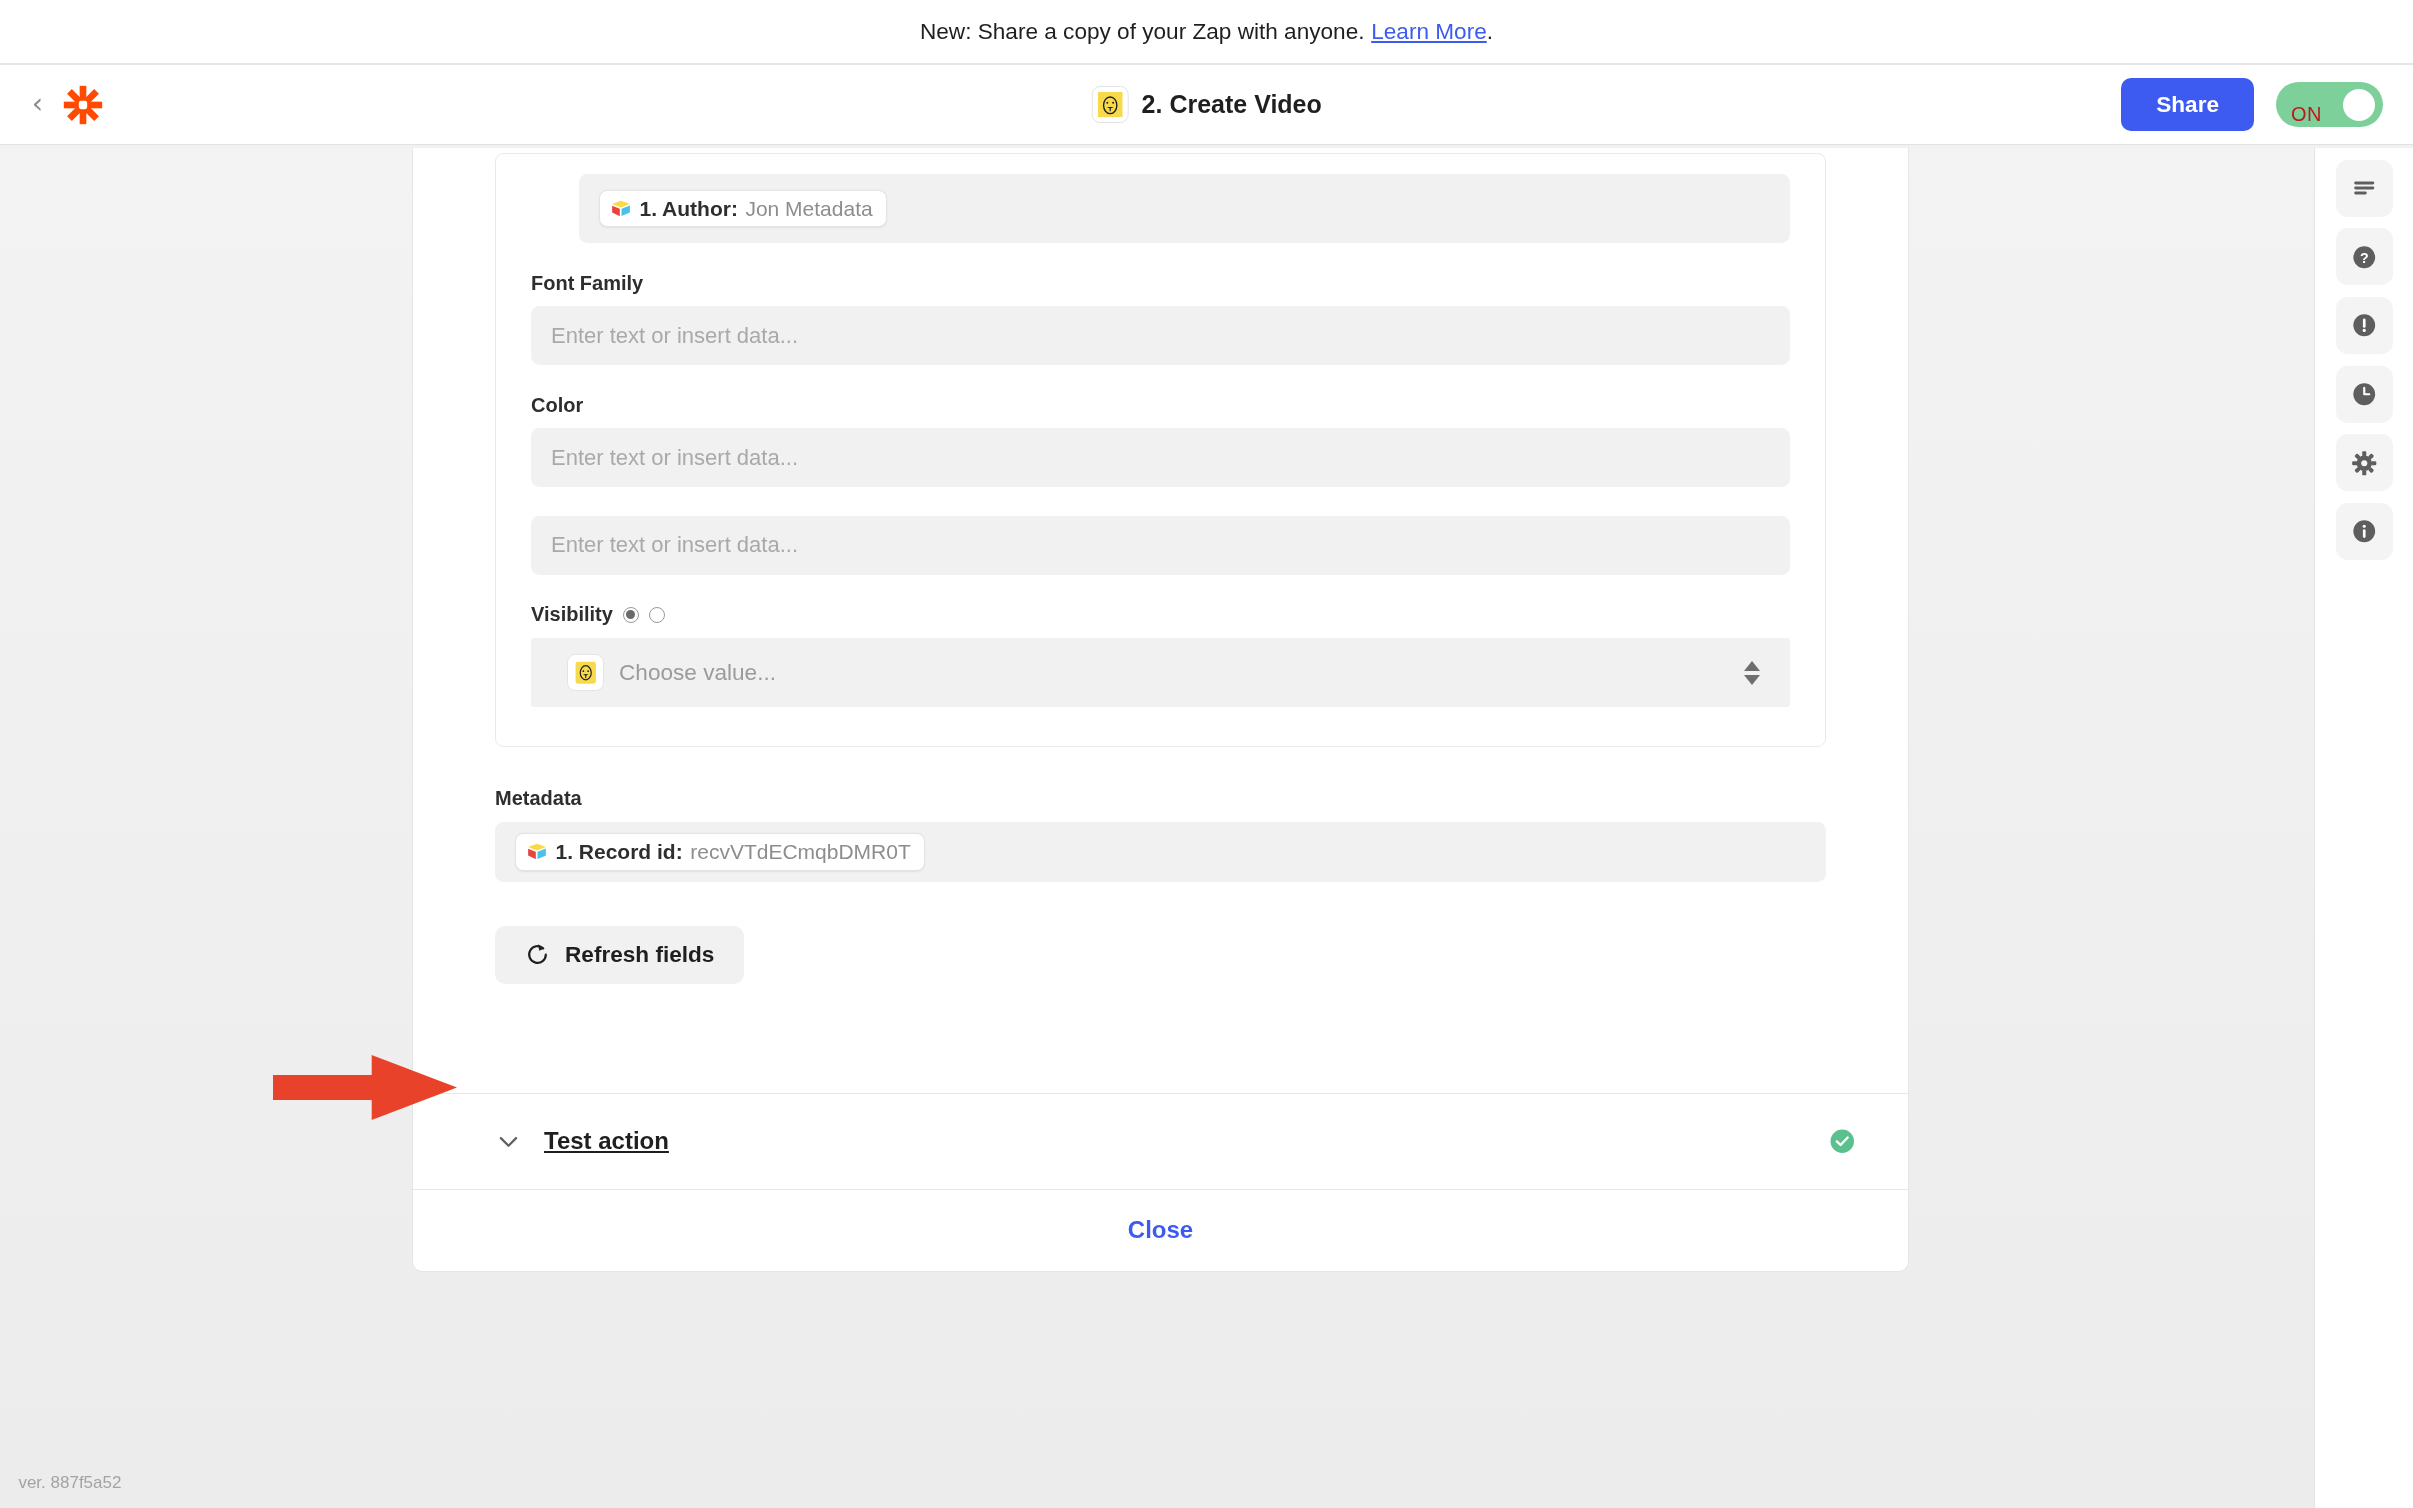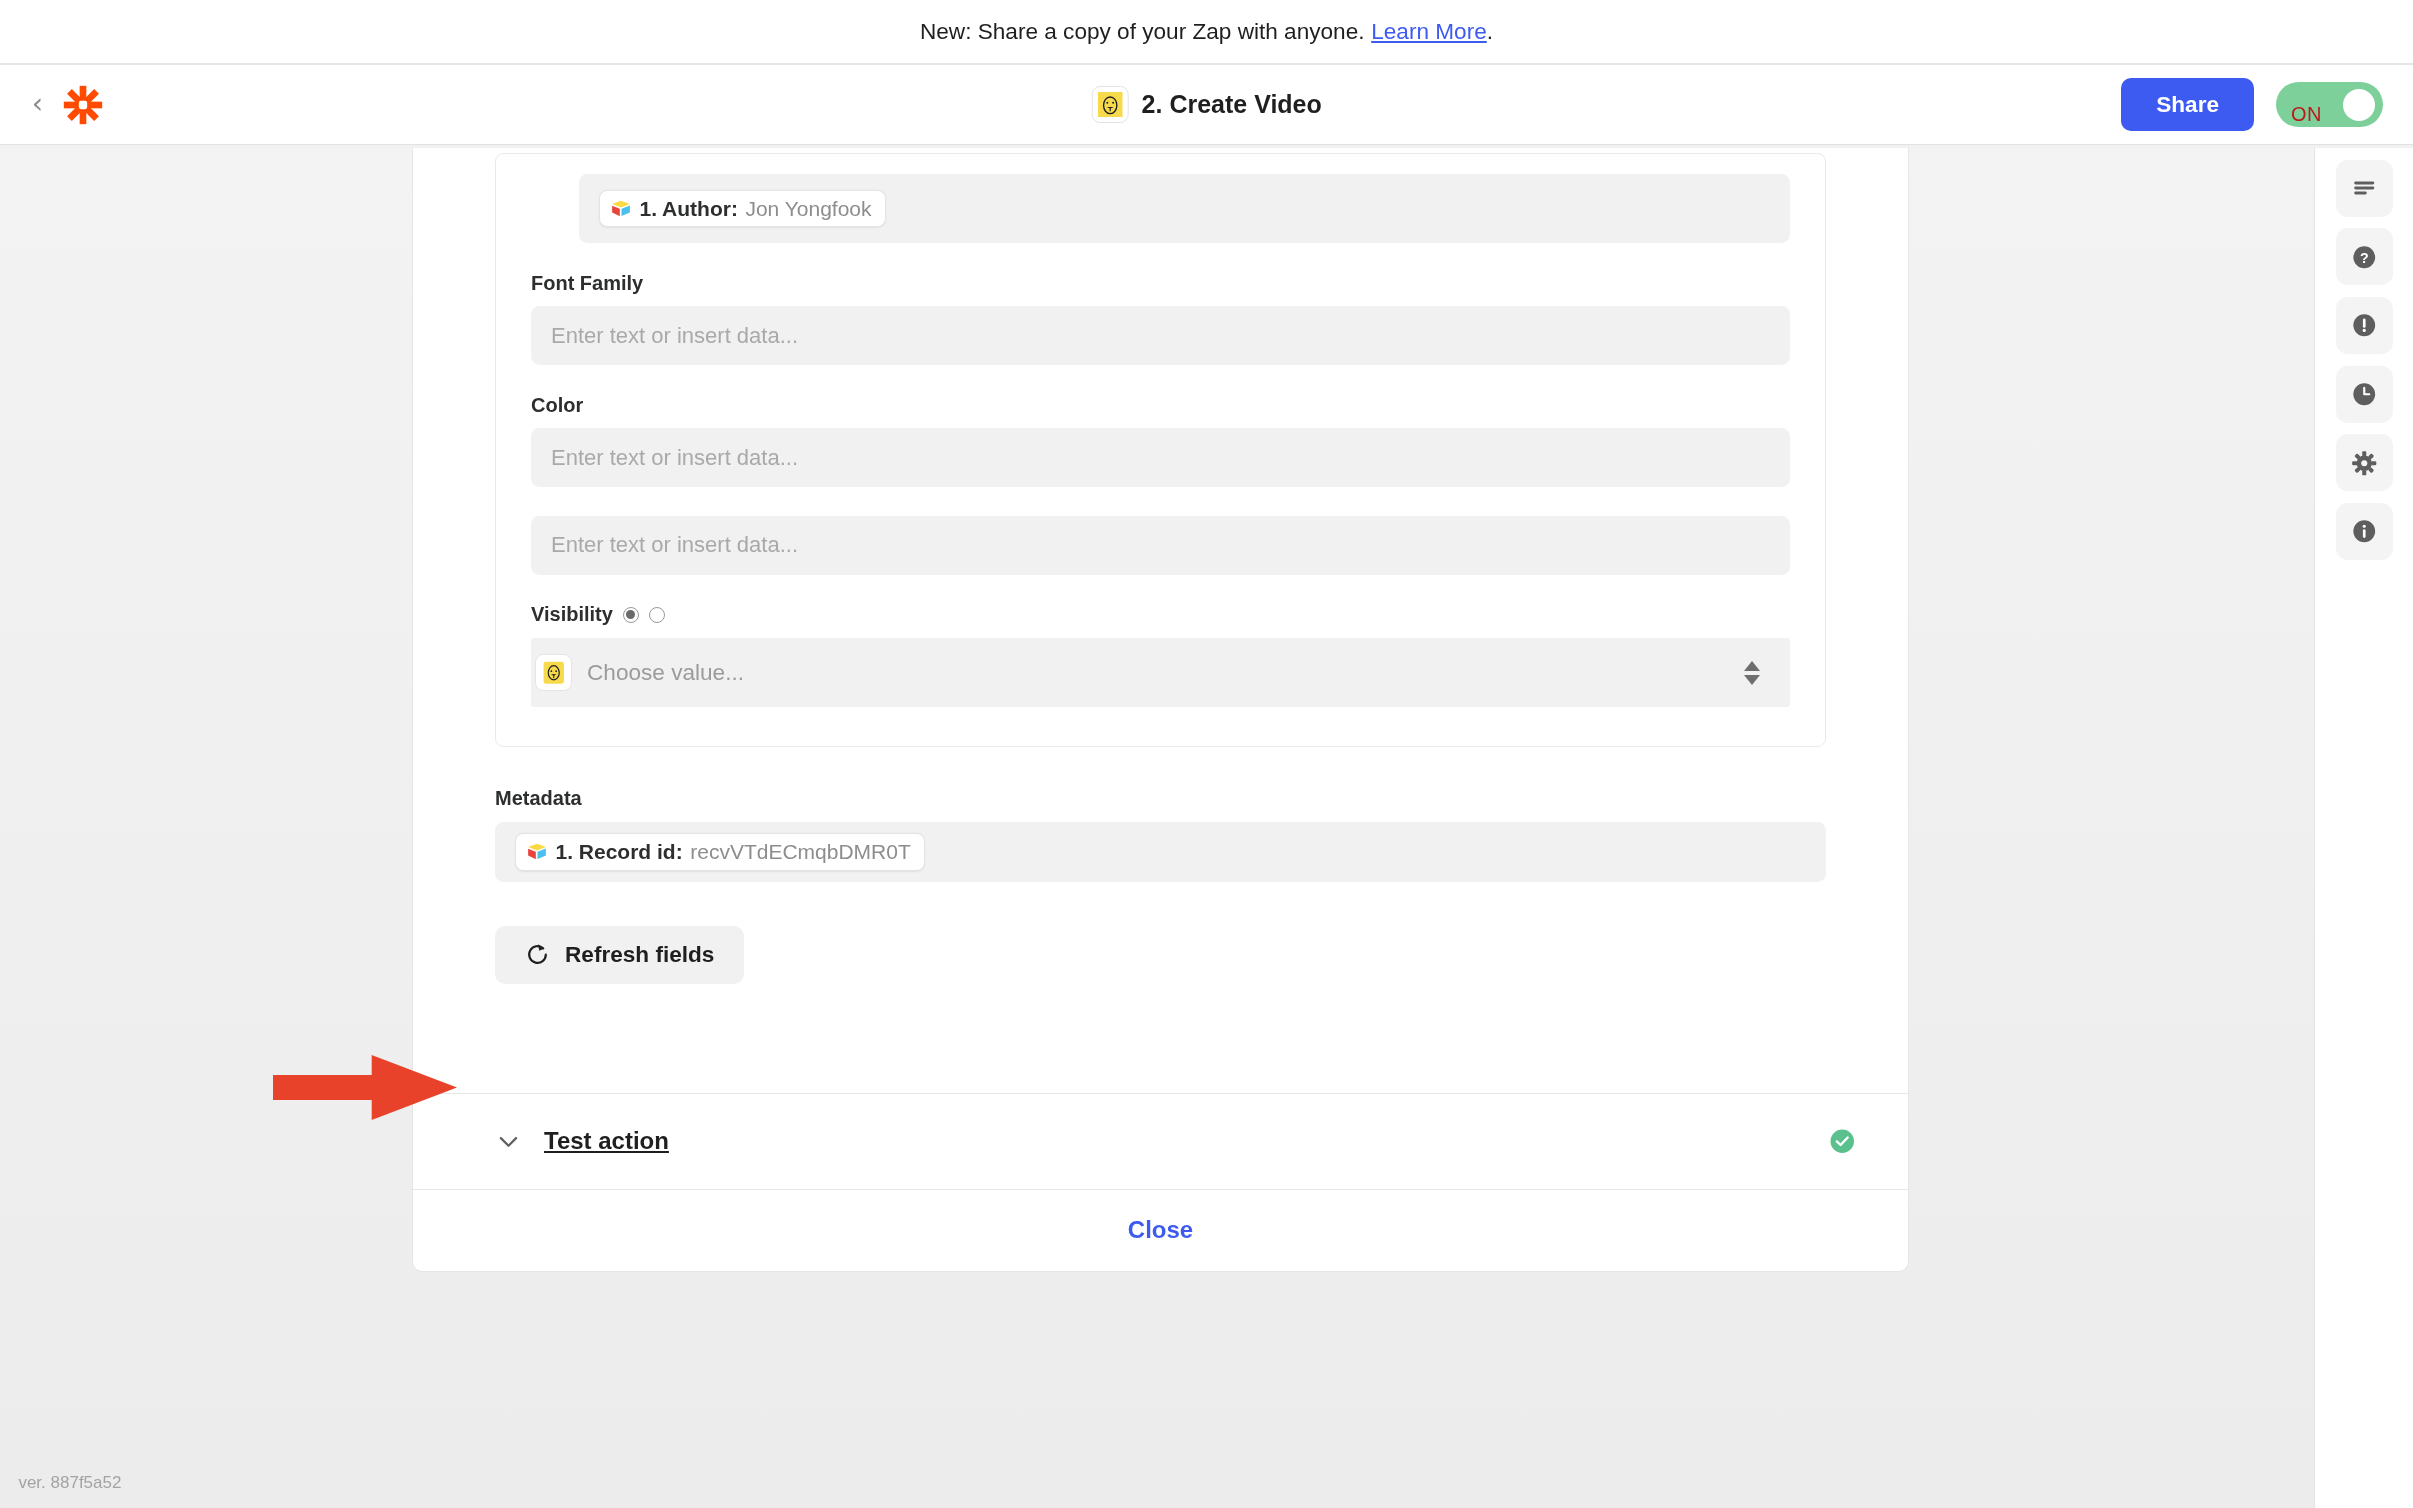--- a/index.html
+++ b/index.html
@@ -265,21 +265,21 @@
     border-radius: 50%;
     background: #6b6b6b;
   }
 
   .select-input {
     background: #f1f1f1;
     border-radius: 3px;
     height: 69px;
     display: flex;
     align-items: center;
-    padding: 0 4px;
+    padding: 0 36px;
     gap: 15px;
     cursor: pointer;
     position: relative;
   }
   .select-chip {
     width: 37px; height: 37px;
     background: #ffffff;
     border: 1.7px solid #e4e4e4;
     border-radius: 8.4px;
     display: flex; align-items: center; justify-content: center;
@@ -520,21 +520,21 @@
 
         <div class="field-block">
           <div class="field-input tall">
             <span class="token-pill">
               <svg class="airtable-ico" viewBox="0 0 26 26">
                 <path d="M2.5 7.2 L13 3.2 L23.5 7.2 L13 11.2 Z" fill="#fcd843"></path>
                 <path d="M2.5 9.3 L11.6 12.8 L11.6 21.6 L2.5 17.2 Z" fill="#e8453c"></path>
                 <path d="M13.6 12.8 L23.5 9.0 L23.5 17.0 L13.6 21.4 Z" fill="#4ac0ee"></path>
               </svg>
               <span class="token-key">1. Author:</span>
-              <span class="token-val">Jon Yongfook</span>
+              <span class="token-val">Jon Metadata</span>
             </span>
           </div>
         </div>
 
         <div class="field-block">
           <span class="field-label">Font Family</span>
           <div class="field-input">
             <span class="placeholder">Enter text or insert data...</span>
           </div>
         </div>

